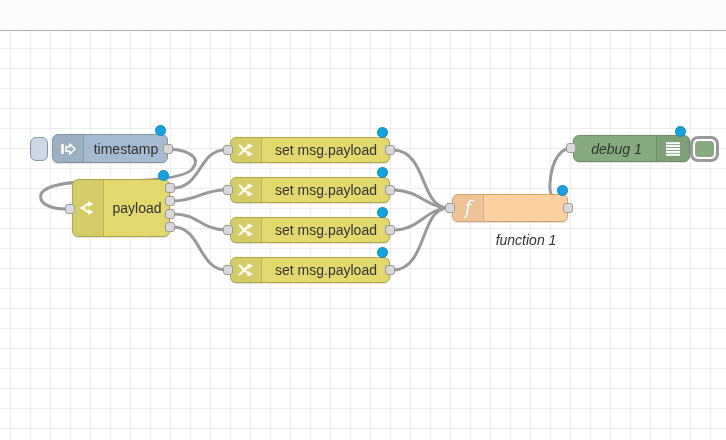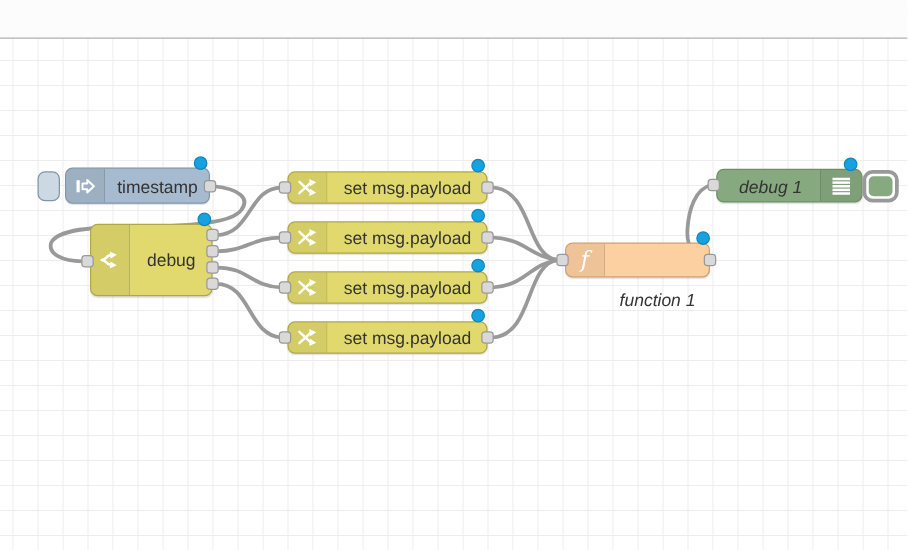--- a/index.html
+++ b/index.html
@@ -90,21 +90,21 @@
         <div class="icon-region left" style="width: 30px;">
           <svg viewBox="0 0 20 20">
             <g fill="none" stroke="#fff" stroke-width="2.1" stroke-linecap="round">
               <path d="M3.5 10 C7 10 6.5 6.6 10.5 6"></path>
               <path d="M3.5 10 C7 10 6.5 13.4 10.5 14"></path>
             </g>
             <path d="M9.8 3.2 L15.4 5.8 L10.4 8.9 z" fill="#fff"></path>
             <path d="M10.4 11.1 L15.4 14.2 L9.8 16.8 z" fill="#fff"></path>
           </svg>
         </div>
-        <span class="node-label" style="left: 64px;">debug</span>
+        <span class="node-label" style="left: 64px;">payload</span>
       </div>
       <div class="port" style="left: 65px; top: 204px; background: rgb(217, 217, 217); border: 1px solid rgb(153, 153, 153);"></div>
       <div class="port" style="left: 165px; top: 183px; background: rgb(217, 217, 217); border: 1px solid rgb(153, 153, 153);"></div>
       <div class="port" style="left: 165px; top: 196px; background: rgb(217, 217, 217); border: 1px solid rgb(153, 153, 153);"></div>
       <div class="port" style="left: 165px; top: 209px; background: rgb(217, 217, 217); border: 1px solid rgb(153, 153, 153);"></div>
       <div class="port" style="left: 165px; top: 222px; background: rgb(217, 217, 217); border: 1px solid rgb(153, 153, 153);"></div>
       <div class="changed-dot" style="left: 157.5px; top: 169.5px; background: rgb(22, 162, 224); border: 1px solid rgb(13, 135, 189);"></div>
       <div class="node" style="left: 230px; top: 137px; width: 160px; height: 26px; background: rgb(226, 217, 110); border-color: rgb(176, 167, 71);">
         <div class="icon-region left" style="width: 30px;">
           <svg viewBox="0 0 20 20">

